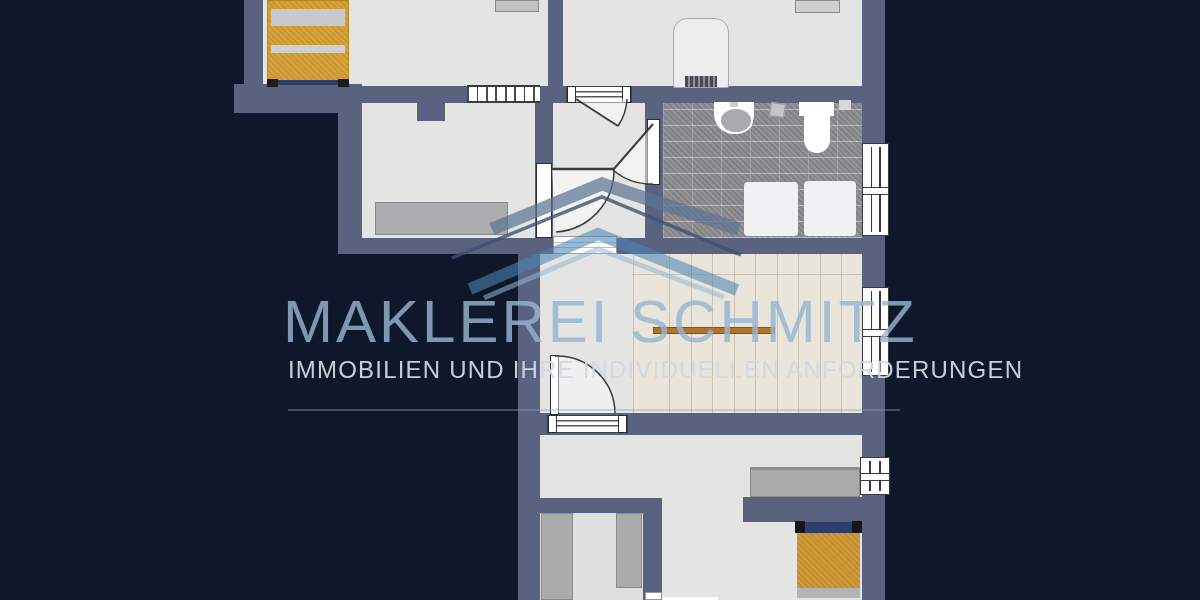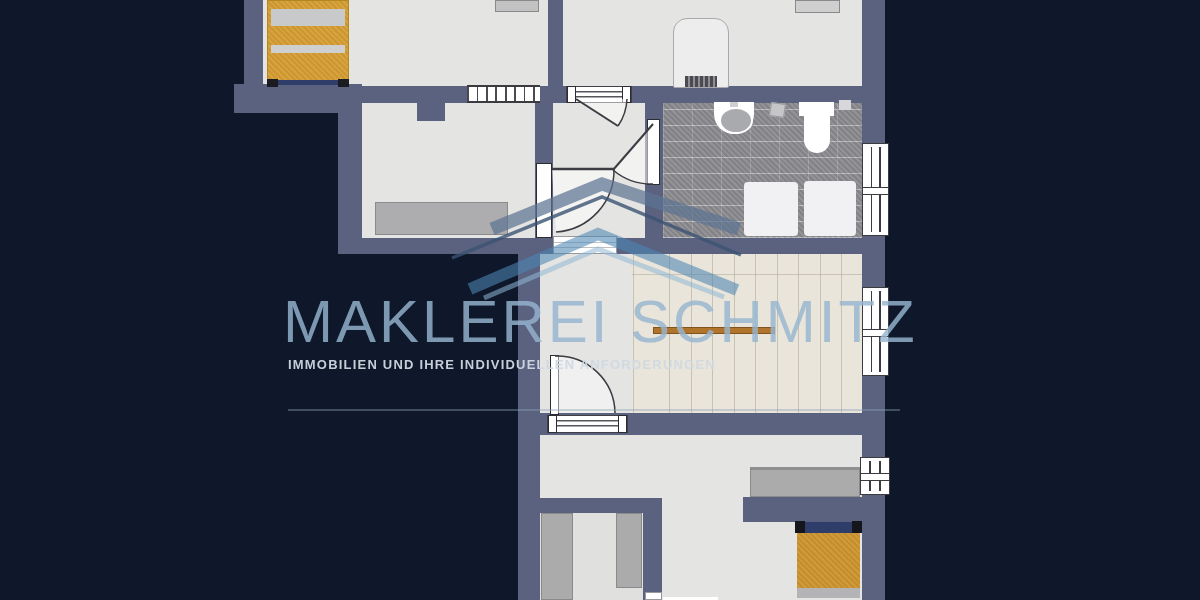--- a/index.html
+++ b/index.html
@@ -27,21 +27,21 @@
   .vwin .l1{left:30%;} .vwin .l2{right:30%;}
   .vwin .mid{position:absolute;left:0;right:0;top:calc(50% - 3px);height:6px;background:#fff;
              border-top:1.5px solid #3a3a40;border-bottom:1.5px solid #3a3a40;}
   .thresh{background:#fff;border:1px solid #3f3f45;box-sizing:border-box;
           background-image:linear-gradient(#55555b,#55555b),linear-gradient(#55555b,#55555b);
           background-size:100% 1.5px,100% 1.5px;background-position:0 30%,0 65%;background-repeat:no-repeat;}
   .post{position:absolute;width:9px;top:-1px;bottom:-1px;background:#fff;border:1.5px solid #2c2c32;box-sizing:border-box;}
   .blade{background:#fff;border:1.5px solid #2c2c32;box-sizing:border-box;}
   #wm-title{position:absolute;left:283px;top:292px;line-height:1;font-size:60px;font-weight:300;
             letter-spacing:3px;color:var(--wm-title);white-space:nowrap;}
-  #wm-sub{position:absolute;left:288px;top:358px;line-height:1;font-size:13px;font-weight:700;
+  #wm-sub{position:absolute;left:288px;top:358px;line-height:1;font-size:24px;font-weight:400;
           letter-spacing:1.2px;color:var(--wm-sub);white-space:nowrap;text-align:center;}
   #wm-rule{position:absolute;left:288px;top:409px;width:612px;height:2px;background:rgba(140,162,180,.4);}
   svg{position:absolute;left:0;top:0;}
 </style>
 </head>
 <body>
 
 <div id="stage">
 
   <div class="abs floor" style="left:262px;top:0;width:286px;height:88px;"></div>

